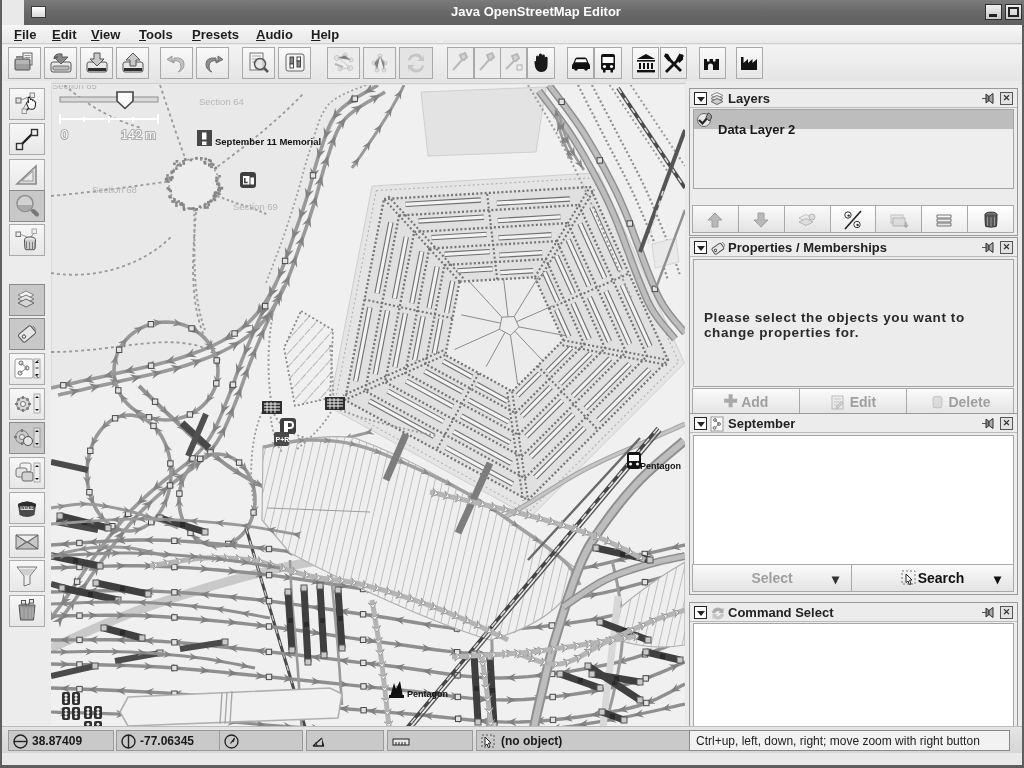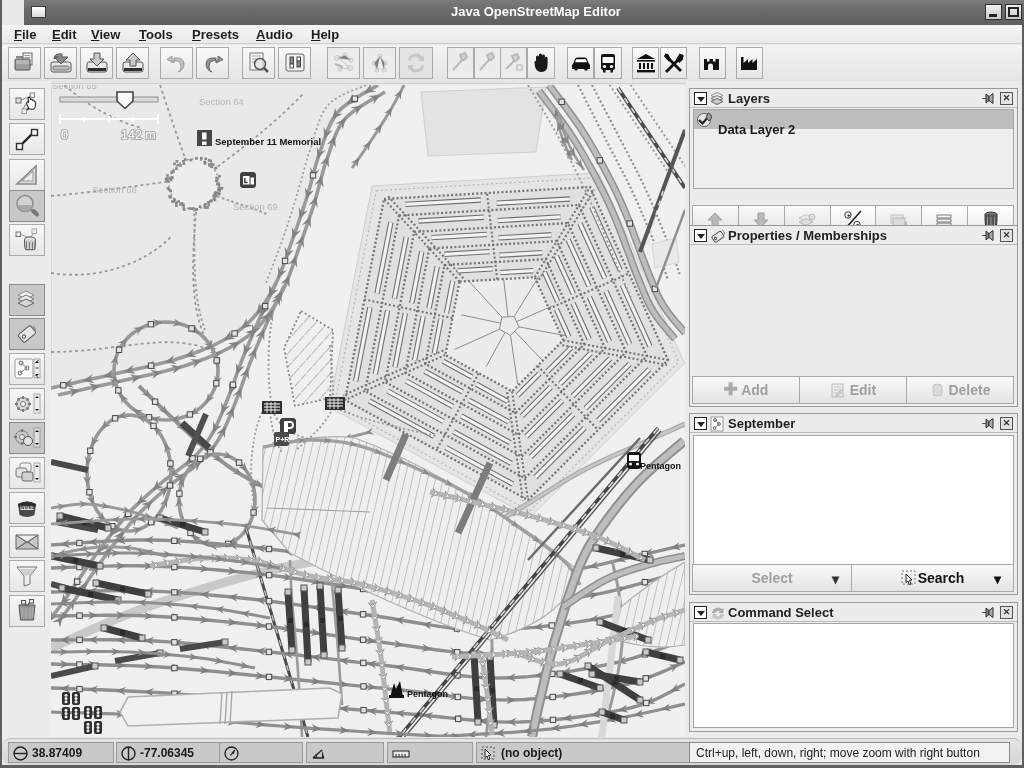--- a/index.html
+++ b/index.html
@@ -21,21 +21,21 @@
 #dock{position:absolute;left:686px;top:81px;width:335px;bottom:31px;background:#ebebeb;}
 .panel{position:absolute;left:3px;width:329px;border:1px solid #999;background:#ececec;}
 .phead{position:relative;height:19px;background:#ececec;border-bottom:1px solid #bbb;}
 .phead .nm{position:absolute;left:38px;top:2px;font-size:13px;font-weight:bold;color:#222;}
 .collapse{position:absolute;left:4px;top:3px;width:13px;height:13px;border:1px solid #222;background:#fff;}
 .collapse:after{content:"";position:absolute;left:2px;top:4px;border-left:4px solid transparent;border-right:4px solid transparent;border-top:5px solid #222;}
 .pin{position:absolute;top:3px;width:14px;height:13px;}
 .px{position:absolute;top:3px;width:13px;height:13px;border:1px solid #555;background:#e2e2e2;color:#333;font-size:9px;font-weight:bold;text-align:center;line-height:11px;}
 .btnrow{display:flex;}
 .gbtn{flex:1;height:28px;background:linear-gradient(#fafafa,#e3e3e3);border:1px solid #a9a9a9;margin-left:-1px;position:relative;color:#9f9f9f;font-weight:bold;font-size:14px;text-align:center;line-height:26px;}
-#statusbar{position:absolute;left:2px;right:2px;bottom:3px;height:27px;background:linear-gradient(#e4e4e4,#d6d6d6);border-top:1px solid #bbb;font-size:12px;border-radius:9px;}
+#statusbar{position:absolute;left:2px;right:2px;bottom:15px;height:27px;background:linear-gradient(#e4e4e4,#d6d6d6);border-top:1px solid #bbb;font-size:12px;}
 .seg{position:absolute;top:3px;height:21px;background:#c9c9c9;border:1px solid #9a9a9a;color:#1a1a1a;font-weight:bold;}
 .seg svg{position:absolute;left:3px;top:2px;}
 </style></head><body>
 <div id="map"><svg id="mapsvg" width="634" height="652" viewBox="51 85 634 652">
 <rect x="51" y="81" width="634" height="656" fill="#f0f0f0"></rect>
 <path d="M51 81 L378 85 L338 112 L320 152 L307 197 L293 238 L276 283 L253 318 L222 341 L177 359 L123 372 L69 384 L51 388 Z" fill="#e9e9e9" stroke="#cccccc"></path>
 <path d="M160 85 C170 115 180 145 187 163" fill="none" stroke="#9a9a9a" stroke-width="1.8" stroke-dasharray="3 3"></path>
 <path d="M51 196 C95 192 135 186 172 181" fill="none" stroke="#9a9a9a" stroke-width="1.8" stroke-dasharray="3 3"></path>
 <path d="M51 273 C95 280 142 266 172 236" fill="none" stroke="#9a9a9a" stroke-width="1.8" stroke-dasharray="3 3"></path>
 <path d="M196 212 C192 260 188 320 214 352" fill="none" stroke="#9a9a9a" stroke-width="1.8" stroke-dasharray="3 3"></path>
@@ -2524,38 +2524,41 @@
             <path d="M4 11 h14 v3 h-14z" fill="#eee" stroke="#777"></path>
             <path d="M4 15 h14 v3 h-14z" fill="#e4e4e4" stroke="#777"></path>
           </svg></div>
   <div class="gbtn" style="background:linear-gradient(#fff,#ececec)"><svg width="24" height="24" viewBox="0 0 24 24" style="margin-top:2px">
             <ellipse cx="12" cy="6.5" rx="6" ry="2.4" fill="#777" stroke="#333"></ellipse>
             <path d="M6 6.5 q0 10 .8 12 a11 5 0 0 0 10.4 0 q.8-2 .8-12" fill="#555" stroke="#333"></path>
             <path d="M8.5 8.8 v9 M12 9.2 v9.4 M15.5 8.8 v9" stroke="#999"></path>
           </svg></div>
  </div>
 </div>
-<div class="panel" style="top:144px;height:182px">
+<div class="panel" style="top:156px;height:182px">
  <div class="phead">
         <div class="collapse"></div>
         <svg style="position:absolute;left:20px;top:2px" width="17" height="16" viewBox="0 0 17 16">
           <g transform="rotate(-35 8 8)">
             <rect x="2" y="5" width="11" height="7" rx="1.5" fill="#e8e8e8" stroke="#555"></rect>
             <circle cx="4.6" cy="8.5" r="1.2" fill="#fff" stroke="#555"></circle>
           </g>
           <path d="M12 2 q3 1.5 2.5 4.5" stroke="#888" fill="none"></path>
         </svg>
         <span class="nm">Properties / Memberships</span>
  <svg class="pin" style="right:22px" width="14" height="13" viewBox="0 0 14 13">
           <path d="M1 6.5 h4" stroke="#555"></path>
           <path d="M5 2 l3 2.5 v4 L5 11 z" fill="#888" stroke="#333"></path>
           <path d="M8 4.5 L12 1.5 V11.5 L8 8.5z" fill="#aaa" stroke="#333"></path>
         </svg>
  <div class="px" style="right:4px">✕</div>
       </div>
+ <div style="position:absolute;left:3px;right:3px;top:21px;bottom:31px;background:#ececec;border:1px solid #a5a5a5">
+  <div style="position:absolute;left:10px;top:50px;font-size:13.5px;font-weight:bold;color:#2a2a2a;letter-spacing:.6px;line-height:15px">Please select the objects you want to<br>change properties for.</div>
+ </div>
  <div class="btnrow" style="position:absolute;left:3px;right:3px;bottom:2px">
   <div class="gbtn"><span style="color:#aaa;font-size:17px;font-weight:bold">✚</span> Add</div>
   <div class="gbtn"><svg width="16" height="16" viewBox="0 0 16 16" style="vertical-align:-3px" opacity=".5">
             <rect x="2" y="2" width="11" height="13" fill="#e8e8e8" stroke="#888"></rect>
             <path d="M4 5h7M4 8h7M4 11h5" stroke="#999"></path>
             <path d="M13 9 l-5 5 -2 .5 .5-2 5-5z" fill="#bbb" stroke="#888"></path>
           </svg> Edit</div>
   <div class="gbtn"><svg width="15" height="16" viewBox="0 0 15 16" style="vertical-align:-3px" opacity=".5">
             <ellipse cx="7.5" cy="4" rx="4.5" ry="1.8" fill="#bbb" stroke="#999"></ellipse>
             <path d="M3 4 q0 8 .6 9.4 a8 3.4 0 0 0 7.8 0 Q12 12 12 4" fill="#c9c9c9" stroke="#999"></path>

